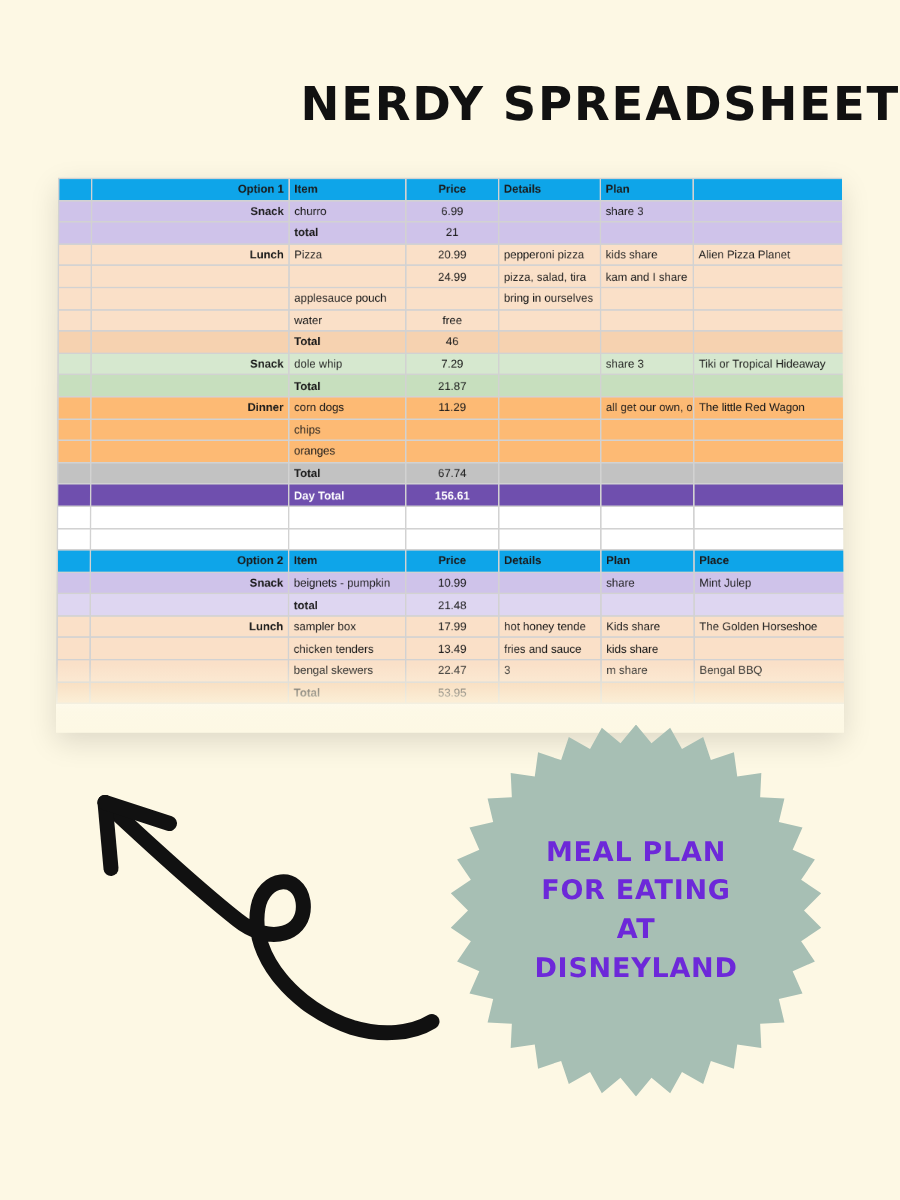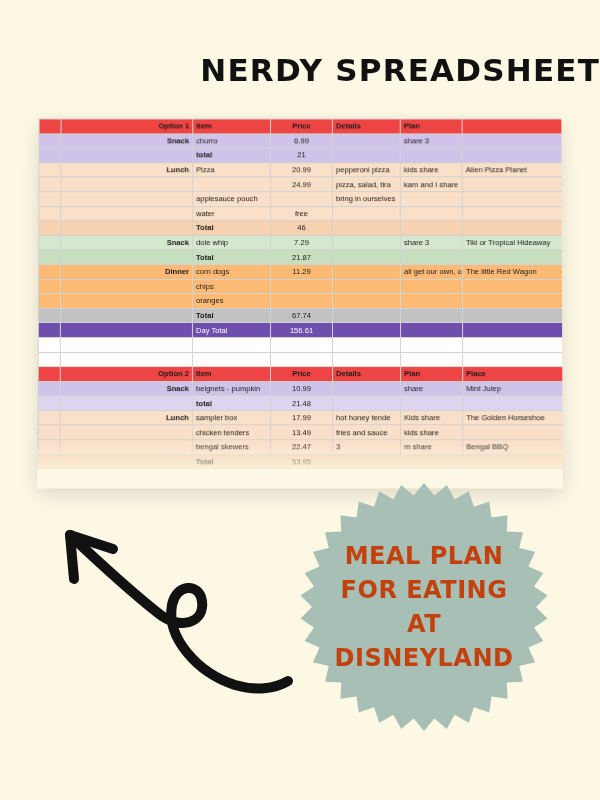--- a/index.html
+++ b/index.html
@@ -57,30 +57,30 @@
   col.c3 { width: 62px; }
   col.c4 { width: 68px; }
   col.c5 { width: 62px; }
   col.c6 { width: 100px; }
 
   .num { text-align: center; }
   .right { text-align: right; }
   .bold { font-weight: 700; }
 
   
-  .hdr      { background: #ef4444; font-weight: 700; color:#1a1a1a; }
+  .hdr      { background: #0ea5e9; font-weight: 700; color:#1a1a1a; }
   .lilac    { background: #cfc3ea; }
   .lilac-l  { background: #ded6f1; }
   .peach    { background: #fae0c8; margin-top: 16px; }
   .peach-d  { background: #f6d2b0; }
   .green    { background: #d6e8cf; }
   .green-d  { background: #c7dfbe; }
   .grey     { background: #fdba74; }
   .grey-d   { background: #c2c2c2; }
-  .daytotal { background: #6f4fae; color: #ffffff; font-weight: 400; }
+  .daytotal { background: #6f4fae; color: #ffffff; font-weight: 700; }
   .blank    { background: #ffffff; }
 
   
   .sheet-fade {
     position:absolute; left:0; right:0; bottom:0; height:46px;
     background: linear-gradient(to bottom, rgba(253,248,228,0) 0%, rgba(253,248,228,0.92) 70%, #fdf8e4 100%);
     pointer-events:none;
   }
 
   
@@ -89,23 +89,23 @@
     left: 300px; top: 483px;
     width: 248px; height: 248px;
     display:flex; align-items:center; justify-content:center;
   }
   .badge svg { position:absolute; inset:0; }
   .badge-text {
     position: relative;
     text-align: center;
     font-family: "DejaVu Sans", sans-serif;
     font-weight: 700;
-    font-size: 24px;
+    font-size: 18px;
     line-height: 1.42;
-    color: #c2410c;
+    color: #6d28d9;
     letter-spacing: 0.5px;
   }
 
   
   .arrow {
     position: absolute;
     left: 30px; top: 505px;
     width: 290px; height: 215px;
   }
 </style>

